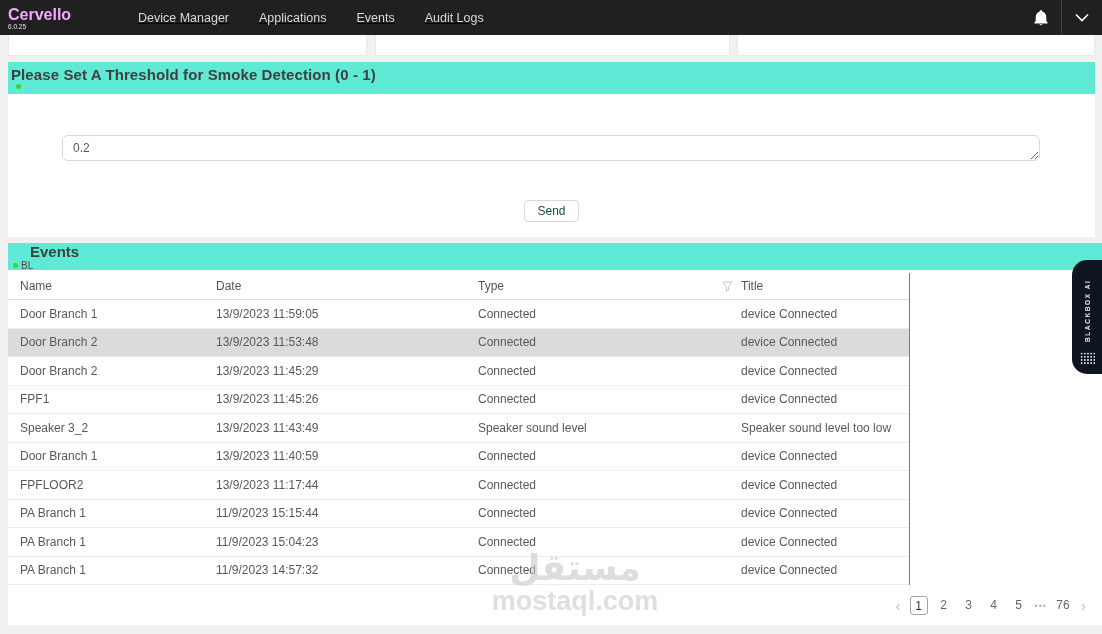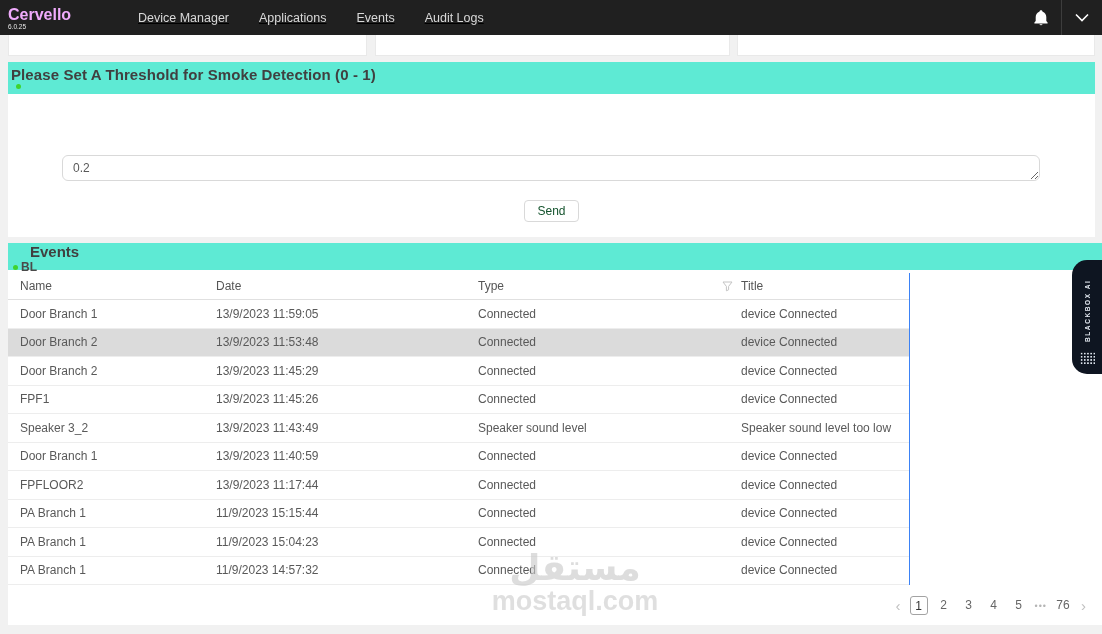--- a/index.html
+++ b/index.html
@@ -29,31 +29,31 @@
   .threshold-card { position:absolute; left:8px; top:62px; width:1087px; height:175px; background:#fff; }
   .yellow-head { background:#5eead4; }
   .threshold-head { height:32px; padding:4px 0 0 3px; }
   .card-title { font-size:15px; font-weight:700; color:#404040; letter-spacing:.1px; }
   .dot-row { display:flex; align-items:center; gap:3px; padding-left:5px; margin-top:1px; }
   .green-dot { width:5px; height:5px; border-radius:50%; background:#3fd32f; }
   .threshold-body { position:relative; height:143px; }
   .threshold-input { position:absolute; left:54px; top:41px; width:978px; height:26px;
                      border:1px solid #d9d9d9; border-radius:6px; padding:5px 10px 2px;
                      font-family:"Liberation Sans","DejaVu Sans",sans-serif; font-size:12px; color:#595959;
-                     outline:none; resize:both; overflow:hidden;margin-top:20px; }
+                     outline:none; resize:both; overflow:hidden; }
   .send-row { position:absolute; left:0; top:106px; width:100%; text-align:center; }
   .send-btn { background:#fff; border:1px solid #d9d9d9; border-radius:4px; padding:3px 12px;
               font-size:12px; color:#14532d; cursor:pointer; font-family:inherit; }
 
   
   .events-card { position:absolute; left:8px; top:243px; width:1094px; height:382px; background:#fff; }
   .events-head { height:27px; padding-top:1px; }
   .events-title { font-size:15px; font-weight:700; color:#404040; padding-left:22px; line-height:16px; }
   .events-dot-row { display:flex; align-items:center; gap:3px; padding-left:5px; }
-  .bl-label { font-size:12px; font-weight:700; color:#4a4a4a; }
+  .bl-label { font-size:10px; font-weight:400; color:#4a4a4a; }
 
   .table-wrap { position:absolute; left:0; top:30px; width:902px; border-right:1px solid #3b82f6; }
   .trow { display:grid; grid-template-columns:196px 262px 263px 1fr; padding-left:12px;
           align-items:center; font-size:12px; color:#595959; }
   .thead-row { height:27px; border-bottom:1px solid #e0e0e0; color:#555; }
   .type-head { display:flex; align-items:center; justify-content:space-between; padding-right:12px; }
   .data-row { height:28.5px; border-bottom:1px solid #ededed; background:#fff; cursor:pointer; }
   .data-row.hl { background:#dbdbdb; }
   .cell { overflow:hidden; white-space:nowrap; text-overflow:ellipsis; padding-right:8px; }
 

